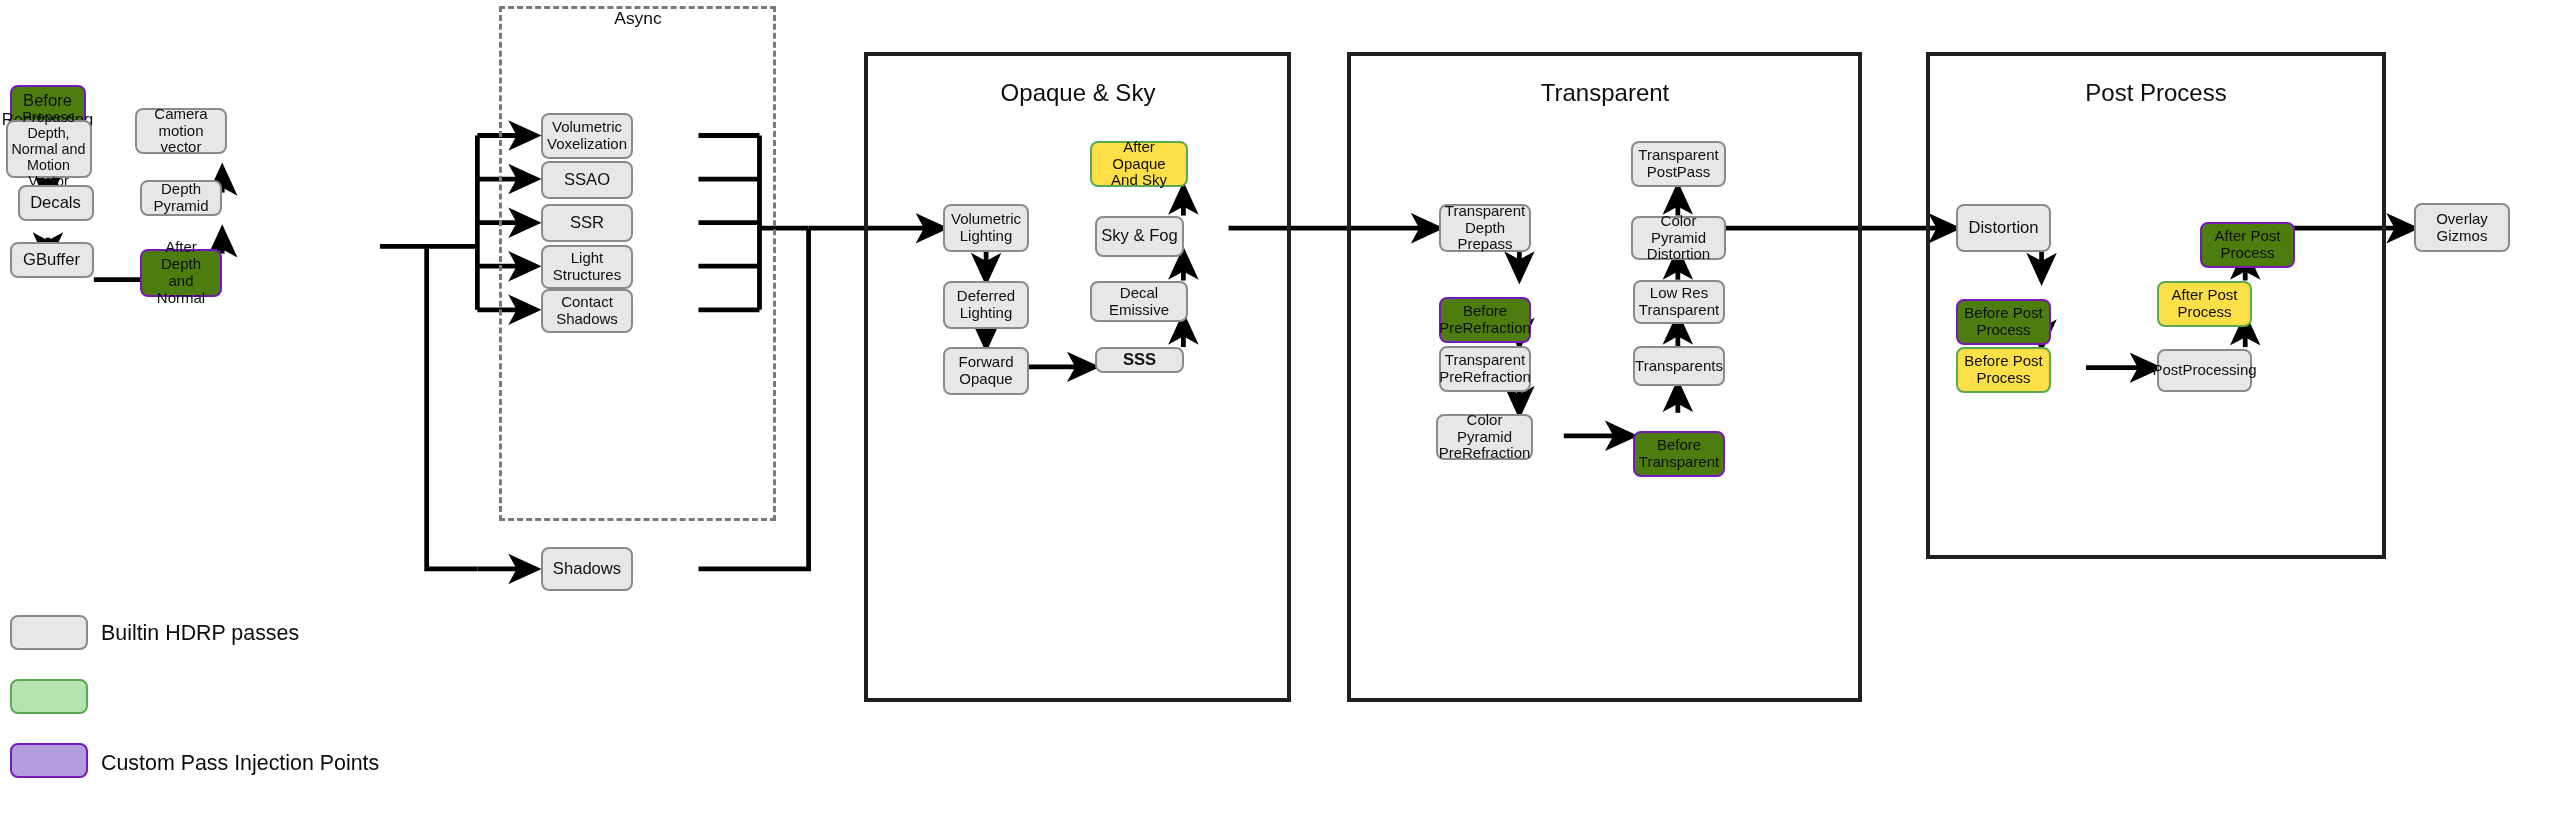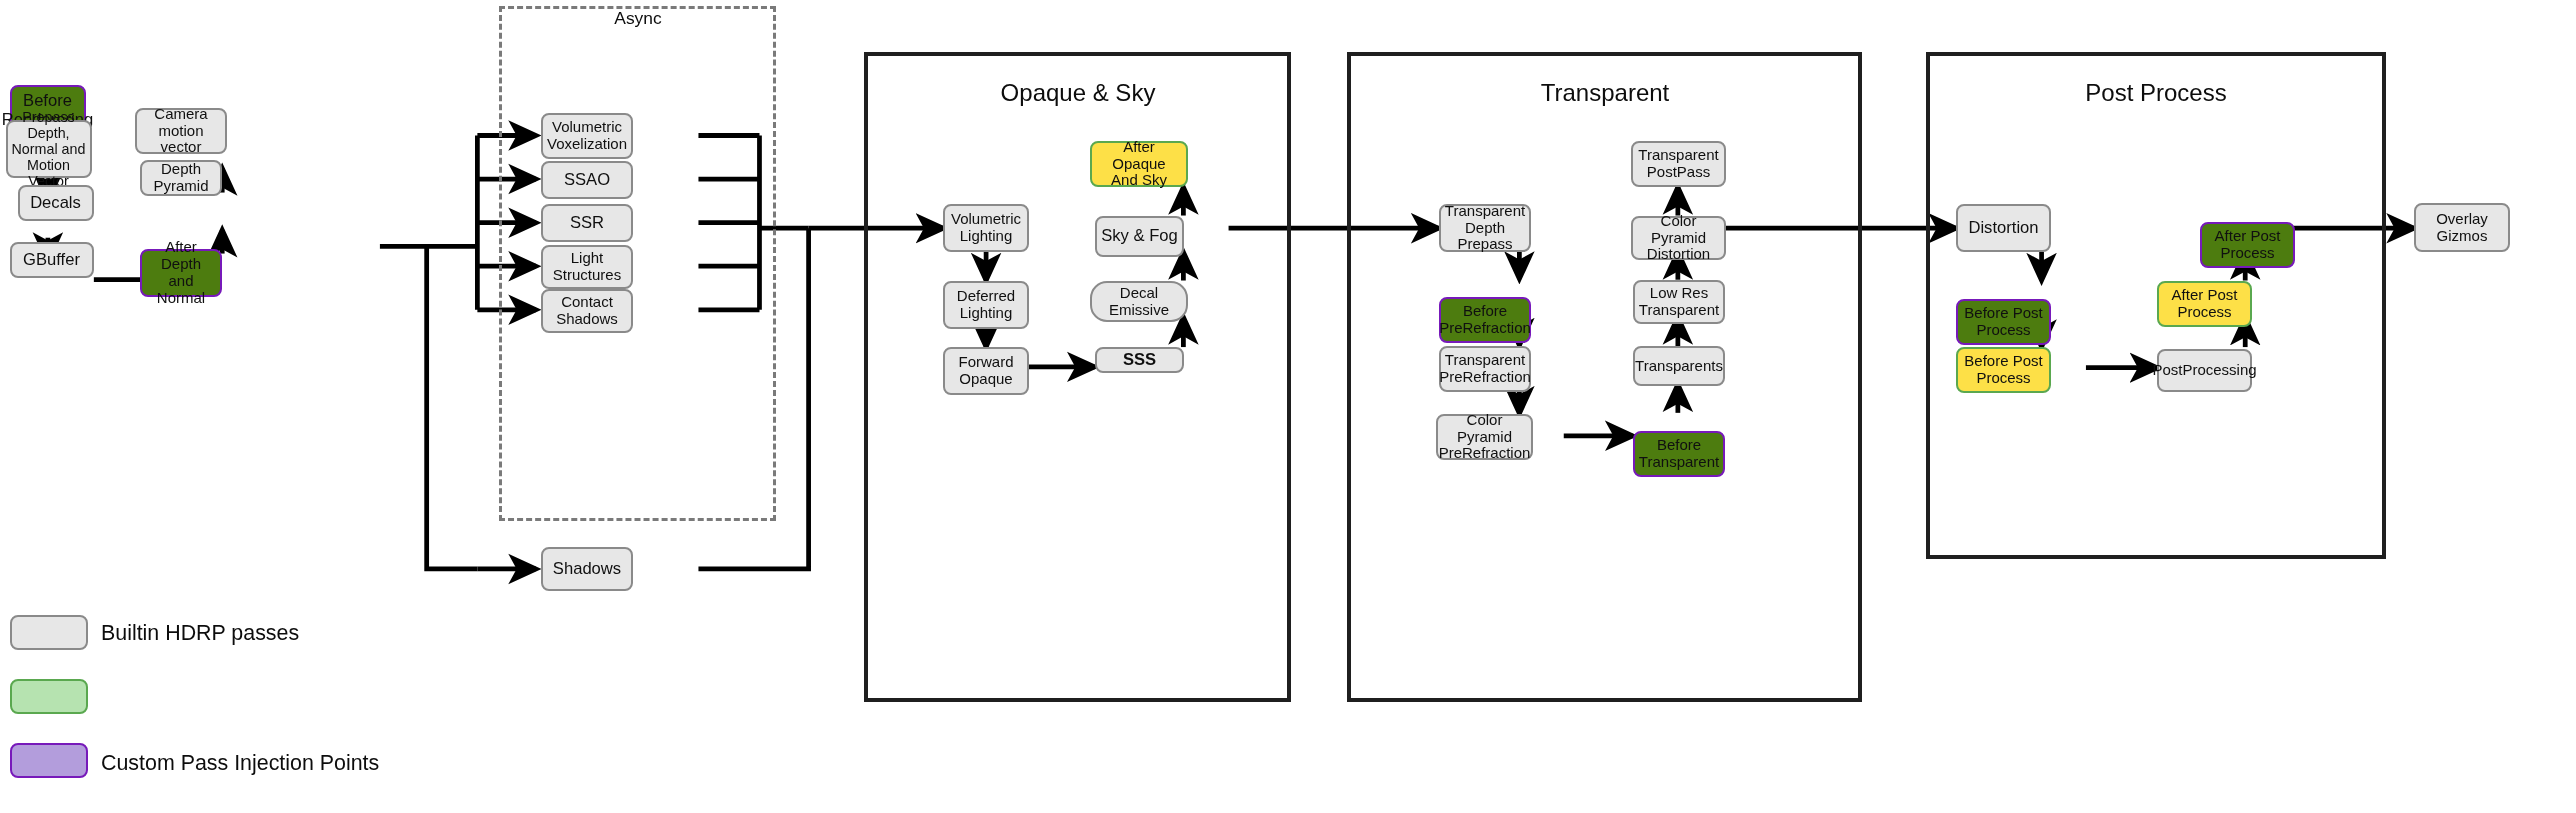--- a/index.html
+++ b/index.html
@@ -139,21 +139,21 @@
 Depth, Normal and
 Motion Vector</div>
 
   <div class="node gray" style="left:9.5px;top:185px;width:76px;height:36px;margin-left:8px;">Decals</div>
 
   <div class="node gray" style="left:9.5px;top:242px;width:84px;height:36px;">GBuffer</div>
 
   <div class="node purple" style="left:140px;top:231px;width:82px;height:48px;font-size:15px;">After Depth
 and Normal</div>
 
-  <div class="node gray" style="left:140px;top:160px;width:82px;height:36px;font-size:15px;">Depth Pyramid</div>
+  <div class="node gray" style="left:140px;top:180px;width:82px;height:36px;font-size:15px;">Depth Pyramid</div>
 
   <div class="node gray" style="left:135px;top:108px;width:92px;height:46px;font-size:15px;">Camera motion
 vector</div>
 
   <div class="node gray" style="left:541px;top:113px;width:92px;height:46px;font-size:15px;">Volumetric
 Voxelization</div>
 
   <div class="node gray" style="left:541px;top:161px;width:92px;height:38px;">SSAO</div>
 
   <div class="node gray" style="left:541px;top:204px;width:92px;height:38px;">SSR</div>
@@ -170,21 +170,21 @@
 Lighting</div>
 
   <div class="node gray" style="left:943px;top:281px;width:86px;height:48px;font-size:15px;">Deferred
 Lighting</div>
 
   <div class="node gray" style="left:943px;top:347px;width:86px;height:48px;font-size:15px;">Forward
 Opaque</div>
 
   <div class="node gray" style="left:1095px;top:347px;width:89px;height:26px;font-weight:bold;">SSS</div>
 
-  <div class="node gray" style="left:1090px;top:281px;width:98px;height:41px;font-size:15px;border-radius:17px;">Decal Emissive</div>
+  <div class="node gray" style="left:1090px;top:281px;width:98px;height:41px;font-size:15px;">Decal Emissive</div>
 
   <div class="node gray" style="left:1095px;top:216px;width:89px;height:41px;">Sky &amp; Fog</div>
 
   <div class="node green" style="left:1090px;top:141px;width:98px;height:46px;font-size:15px;">After Opaque
 And Sky</div>
 
   <div class="node gray" style="left:1439px;top:204px;width:92px;height:48px;font-size:15px;">Transparent
 Depth Prepass</div>
 
   <div class="node purple" style="left:1439px;top:279px;width:92px;height:46px;font-size:15px;">Before

